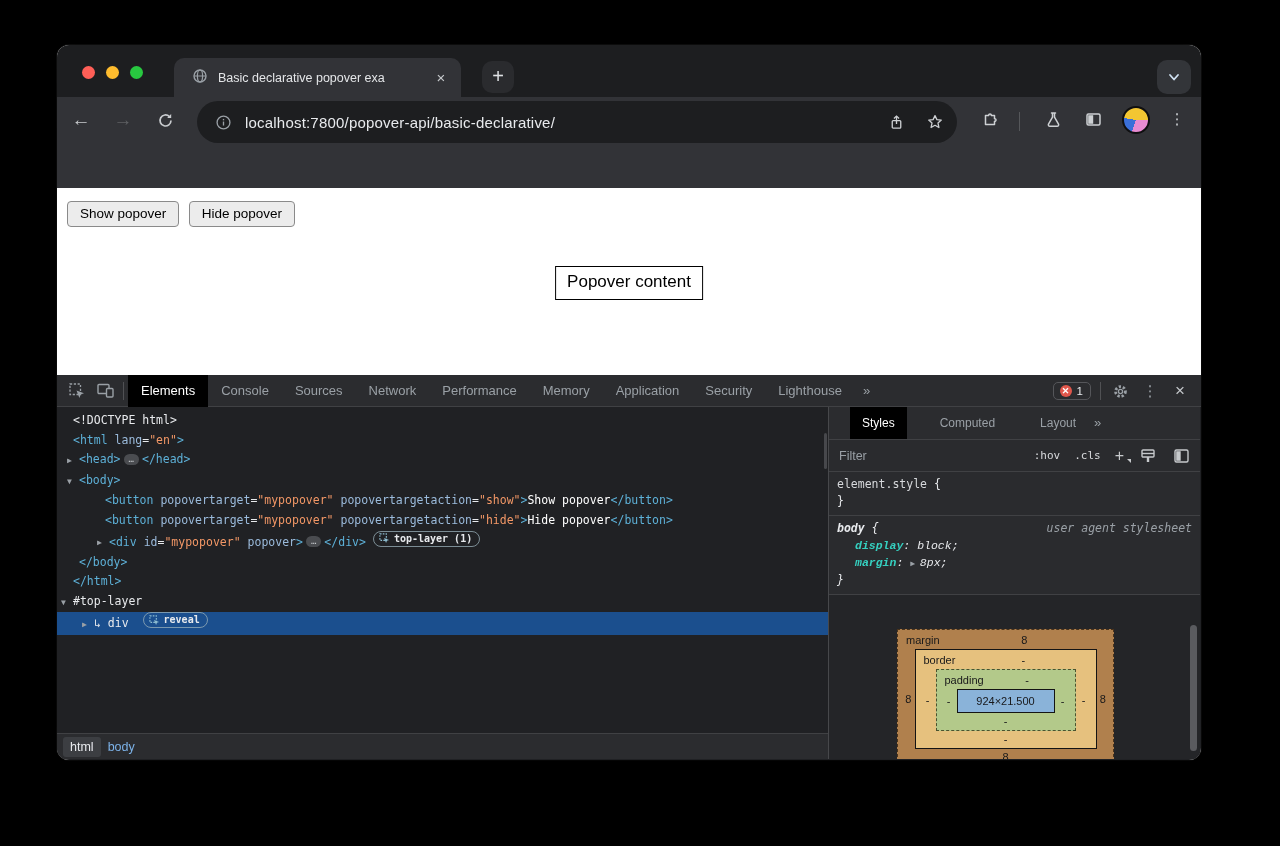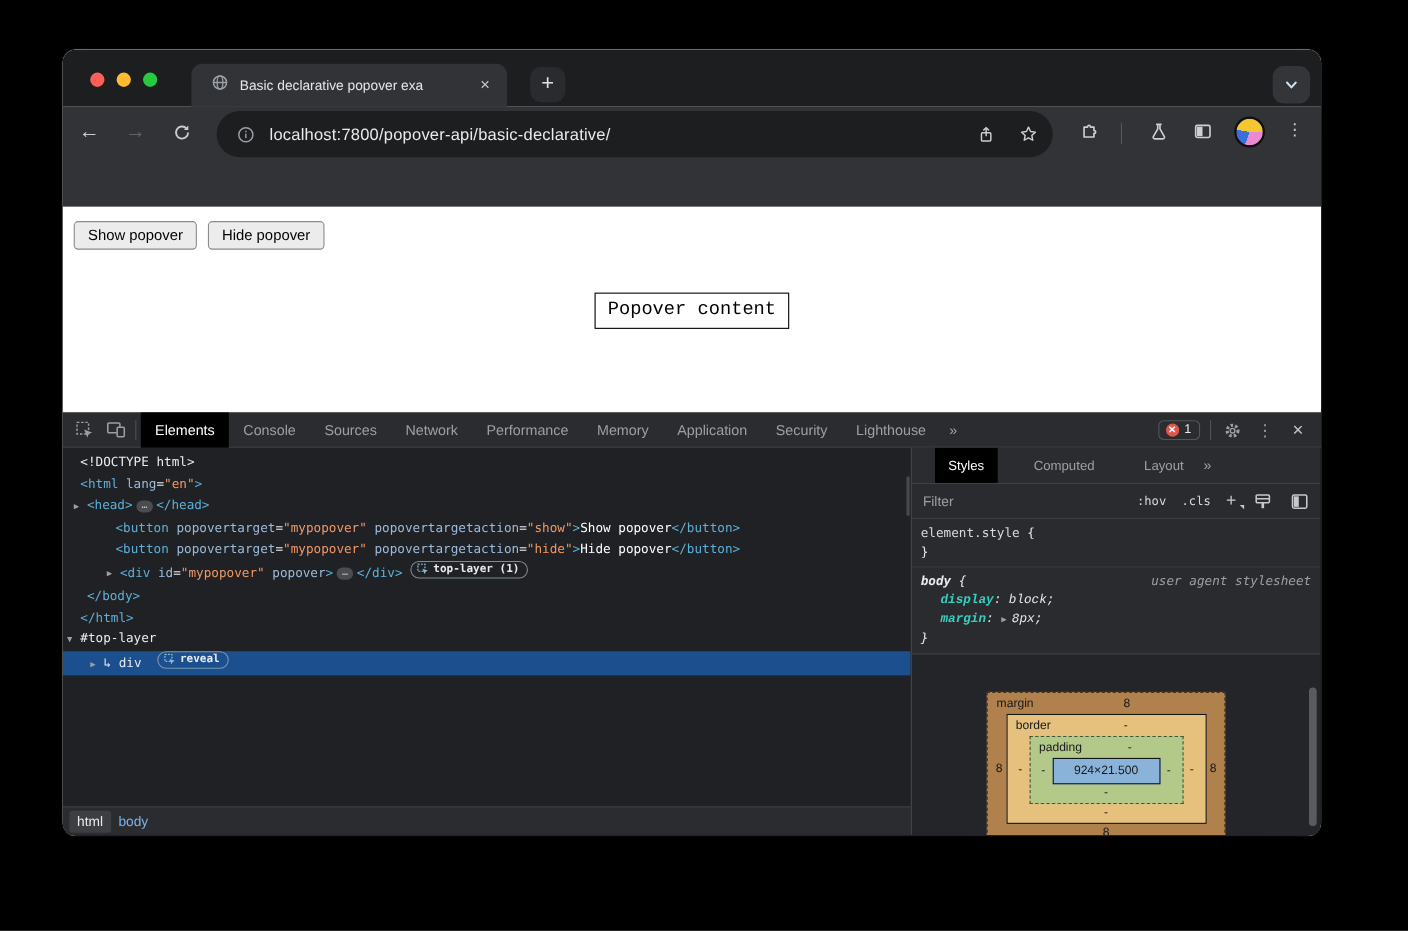--- a/index.html
+++ b/index.html
@@ -43,21 +43,21 @@
   .kebab { position:absolute; left:1110px; top:10px; width:20px; height:24px; color:#cdd0d3;
     font-size:15px; text-align:center; line-height:24px; letter-spacing:0; }
 
   
   .page { height:187px; background:#ffffff; position:relative; }
   .pbtn { display:inline-block; margin-top:13px; font-size:13.5px; color:#000;
     background:#ececec; border:1px solid #8a8a8a; border-radius:4px; padding:4px 12px 5px; }
   .pbtn:first-child { margin-left:10px; margin-right:5px; }
   .popover-box { position:absolute; top:78px; left:50%; transform:translateX(-50%);
     border:1.5px solid #000; background:#fff; padding:5px 11px 7px;
-    font-family:Liberation Mono, monospace; font-size:17px; color:#000; }
+    font-family:Liberation Sans, sans-serif; font-size:17px; color:#000; }
 
   
   .devtools { height:385px; background:#202124; color:#e8eaed; position:relative;
     font-family:"Liberation Sans",sans-serif; }
   .dt-bar { height:32px; background:#2b2c2f; border-bottom:1px solid #404144;
     position:relative; display:flex; align-items:center; }
   .dt-ico { width:28px; height:26px; display:flex; align-items:center; justify-content:center; }
   .dt-ico:first-child { margin-left:6px; }
   .dt-sep { width:1px; height:18px; background:#505154; margin:0 4px; }
   .dt-tabs { display:flex; height:32px; }
@@ -280,20 +280,21 @@
       </div>
     </div>
 
     <div class="dt-main">
       <div class="dom-col">
         <div class="dom-tree" id="dom-tree">
           <div class="dom-thumb"></div>
         <div class="t-row" style="padding-left: 16px;"><span class="c-p">&lt;!DOCTYPE html&gt;</span></div>
             <div class="t-row" style="padding-left: 16px;"><span class="c-g">&lt;html </span><span class="c-a">lang</span><span class="c-p">=</span><span class="c-v">"en"</span><span class="c-g">&gt;</span></div>
             <div class="t-row" style="padding-left: 10px;"><span class="tw">▶</span><span class="c-g">&lt;head&gt;</span><span class="chip">…</span><span class="c-g">&lt;/head&gt;</span></div>
+            <div class="t-row" style="padding-left: 10px;"><span class="tw">▼</span><span class="c-g">&lt;body&gt;</span></div>
             <div class="t-row" style="padding-left: 48px;"><span class="c-g">&lt;button </span><span class="c-a">popovertarget</span><span class="c-p">=</span><span class="c-v">"mypopover"</span><span class="c-p"> </span><span class="c-a">popovertargetaction</span><span class="c-p">=</span><span class="c-v">"show"</span><span class="c-g">&gt;</span><span class="c-x">Show popover</span><span class="c-g">&lt;/button&gt;</span></div>
             <div class="t-row" style="padding-left: 48px;"><span class="c-g">&lt;button </span><span class="c-a">popovertarget</span><span class="c-p">=</span><span class="c-v">"mypopover"</span><span class="c-p"> </span><span class="c-a">popovertargetaction</span><span class="c-p">=</span><span class="c-v">"hide"</span><span class="c-g">&gt;</span><span class="c-x">Hide popover</span><span class="c-g">&lt;/button&gt;</span></div>
             <div class="t-row" style="padding-left: 40px;"><span class="tw">▶</span><span class="c-g">&lt;div </span><span class="c-a">id</span><span class="c-p">=</span><span class="c-v">"mypopover"</span><span class="c-p"> </span><span class="c-a">popover</span><span class="c-g">&gt;</span><span class="chip">…</span><span class="c-g">&lt;/div&gt;</span><span class="adorner"><svg width="11" height="11" viewBox="0 0 12 12" style="flex:none">
                   <rect x="1" y="1" width="7" height="7" fill="none" stroke="#8fbed2" stroke-width="1.2" stroke-dasharray="1.8,1.3"></rect>
                   <polygon points="5.5,5.5 11,7.6 8.6,8.4 7.7,11 5.5,5.5" fill="#8fbed2"></polygon>
                 </svg><span>top-layer (1)</span></span></div>
             <div class="t-row" style="padding-left: 22px;"><span class="c-g">&lt;/body&gt;</span></div>
             <div class="t-row" style="padding-left: 16px;"><span class="c-g">&lt;/html&gt;</span></div>
             <div class="t-row" style="padding-left: 4px;"><span class="tw">▼</span><span class="c-p">#top-layer</span></div>
             <div class="t-row selected" style="padding-left: 25px;"><span class="tw">▶</span><span class="c-p">↳ </span><span class="c-p">div </span><span class="adorner"><svg width="11" height="11" viewBox="0 0 12 12" style="flex:none">

